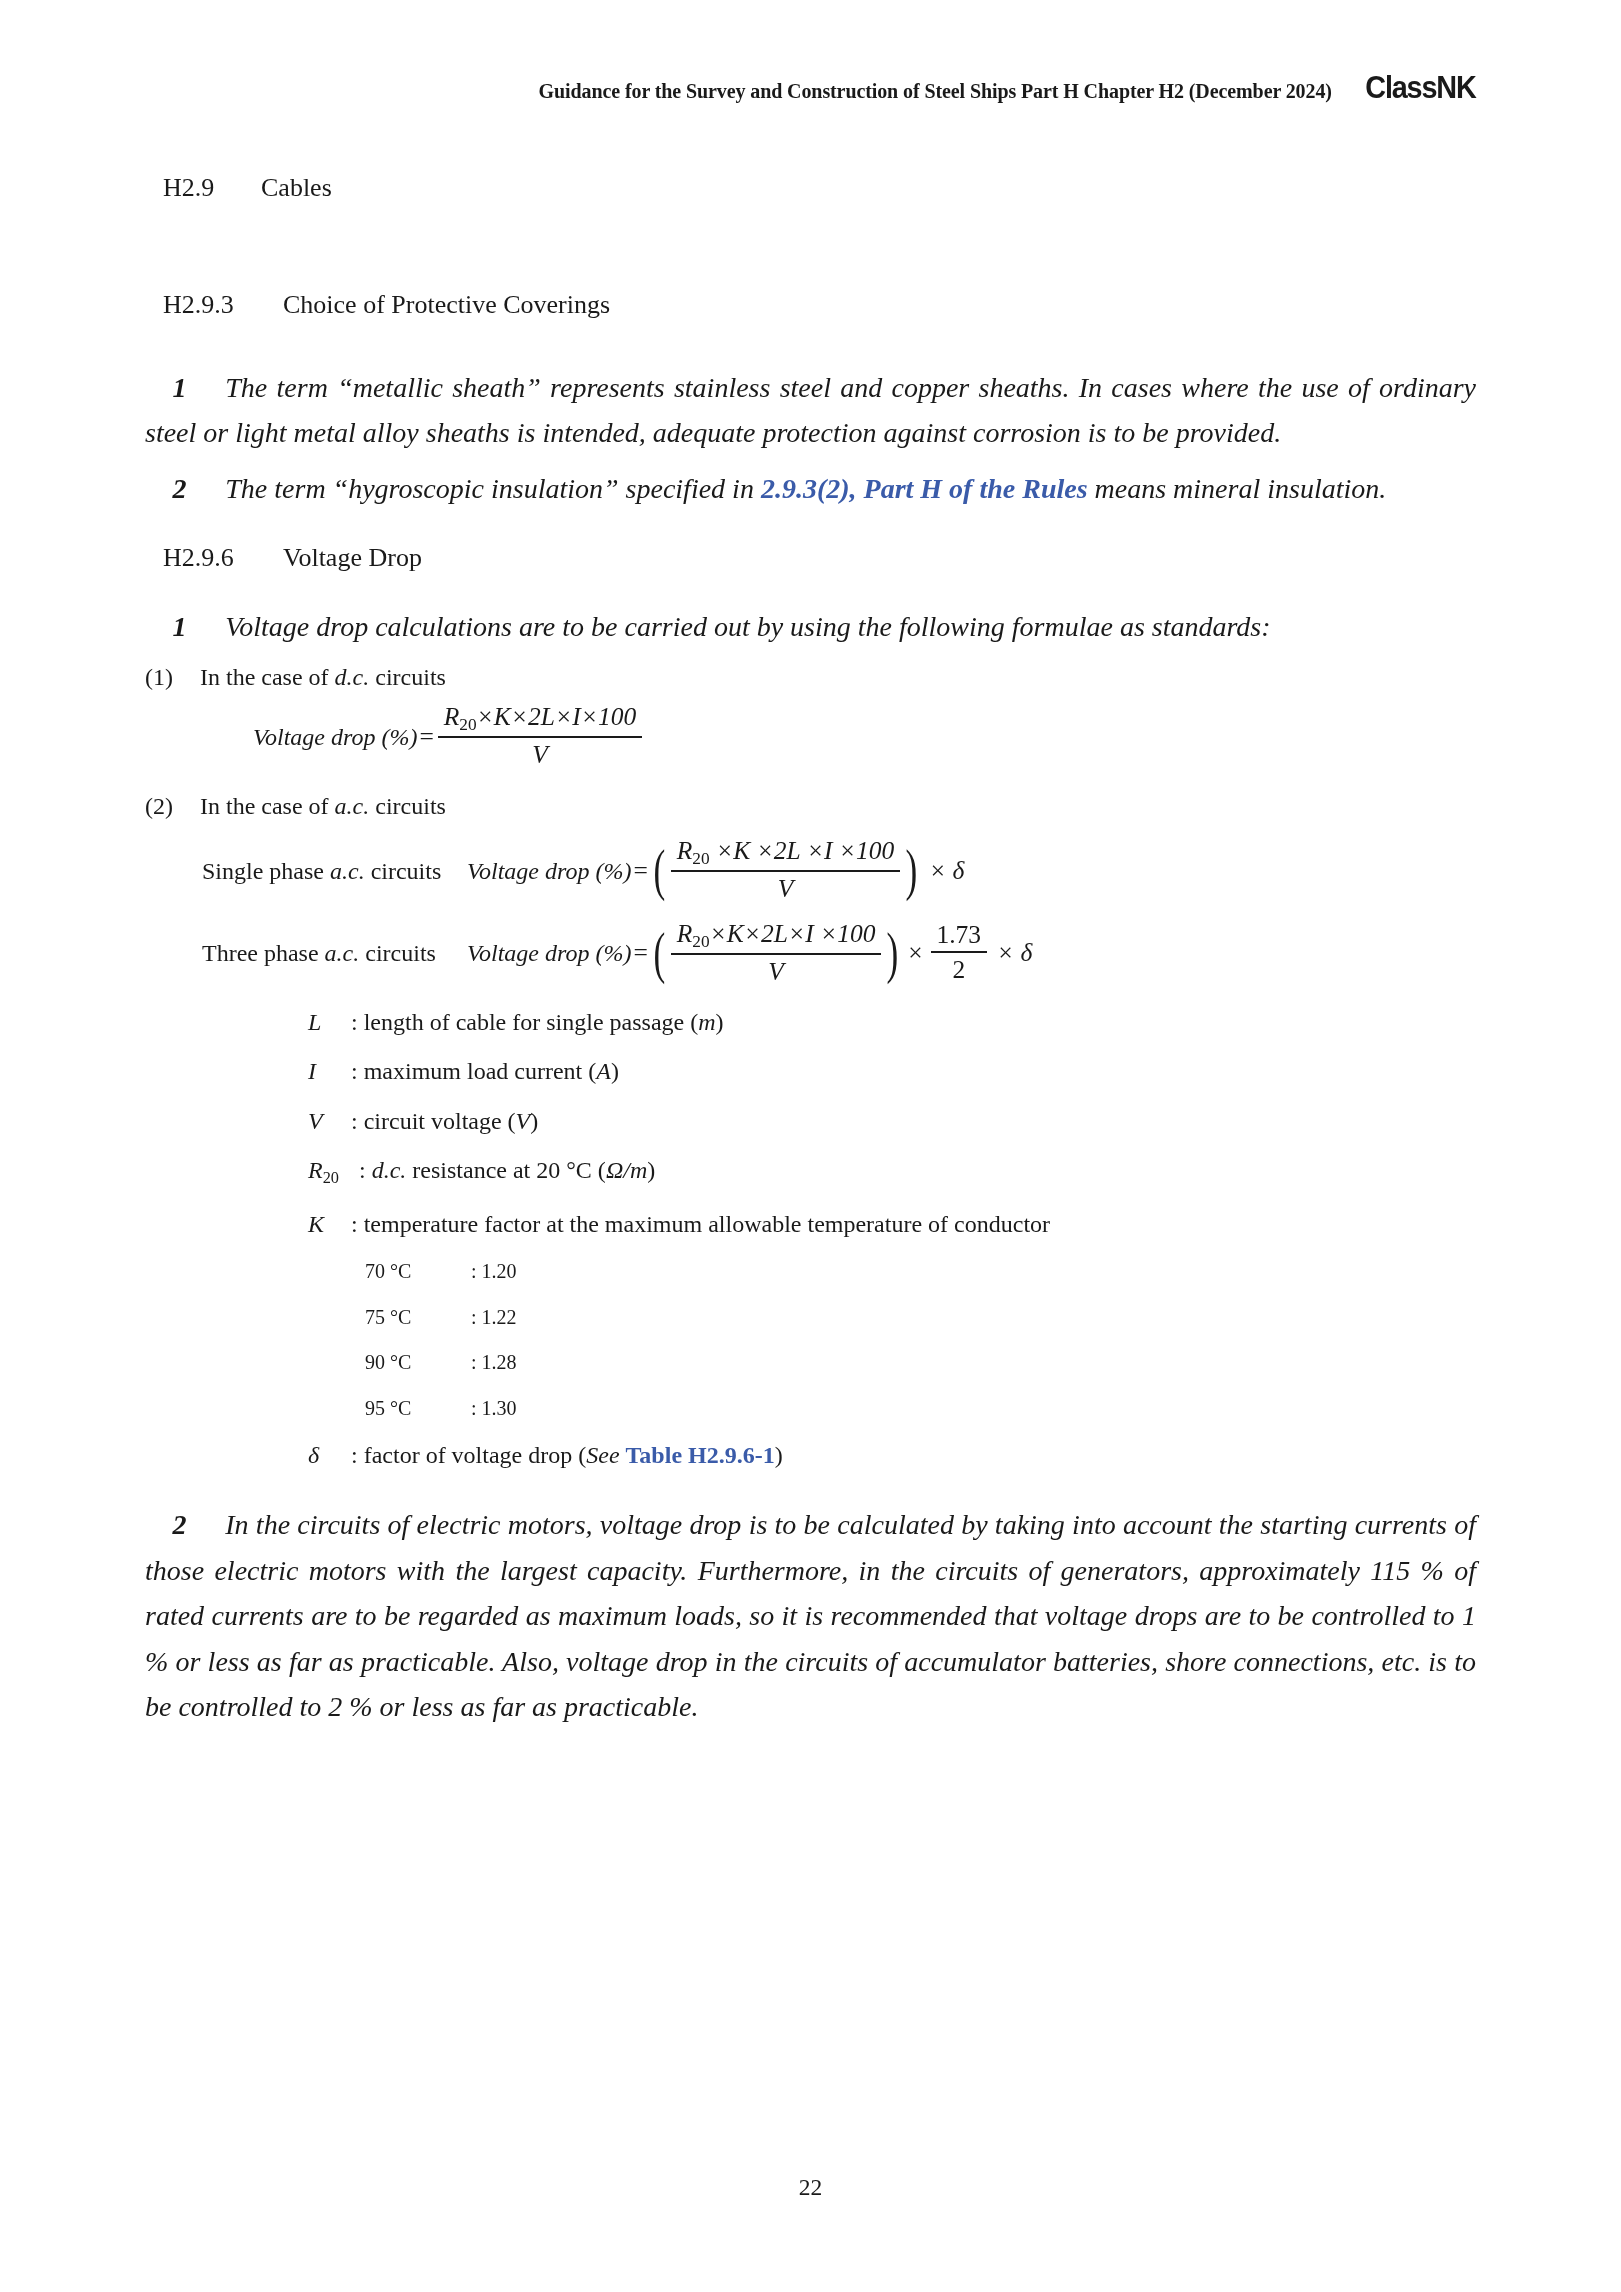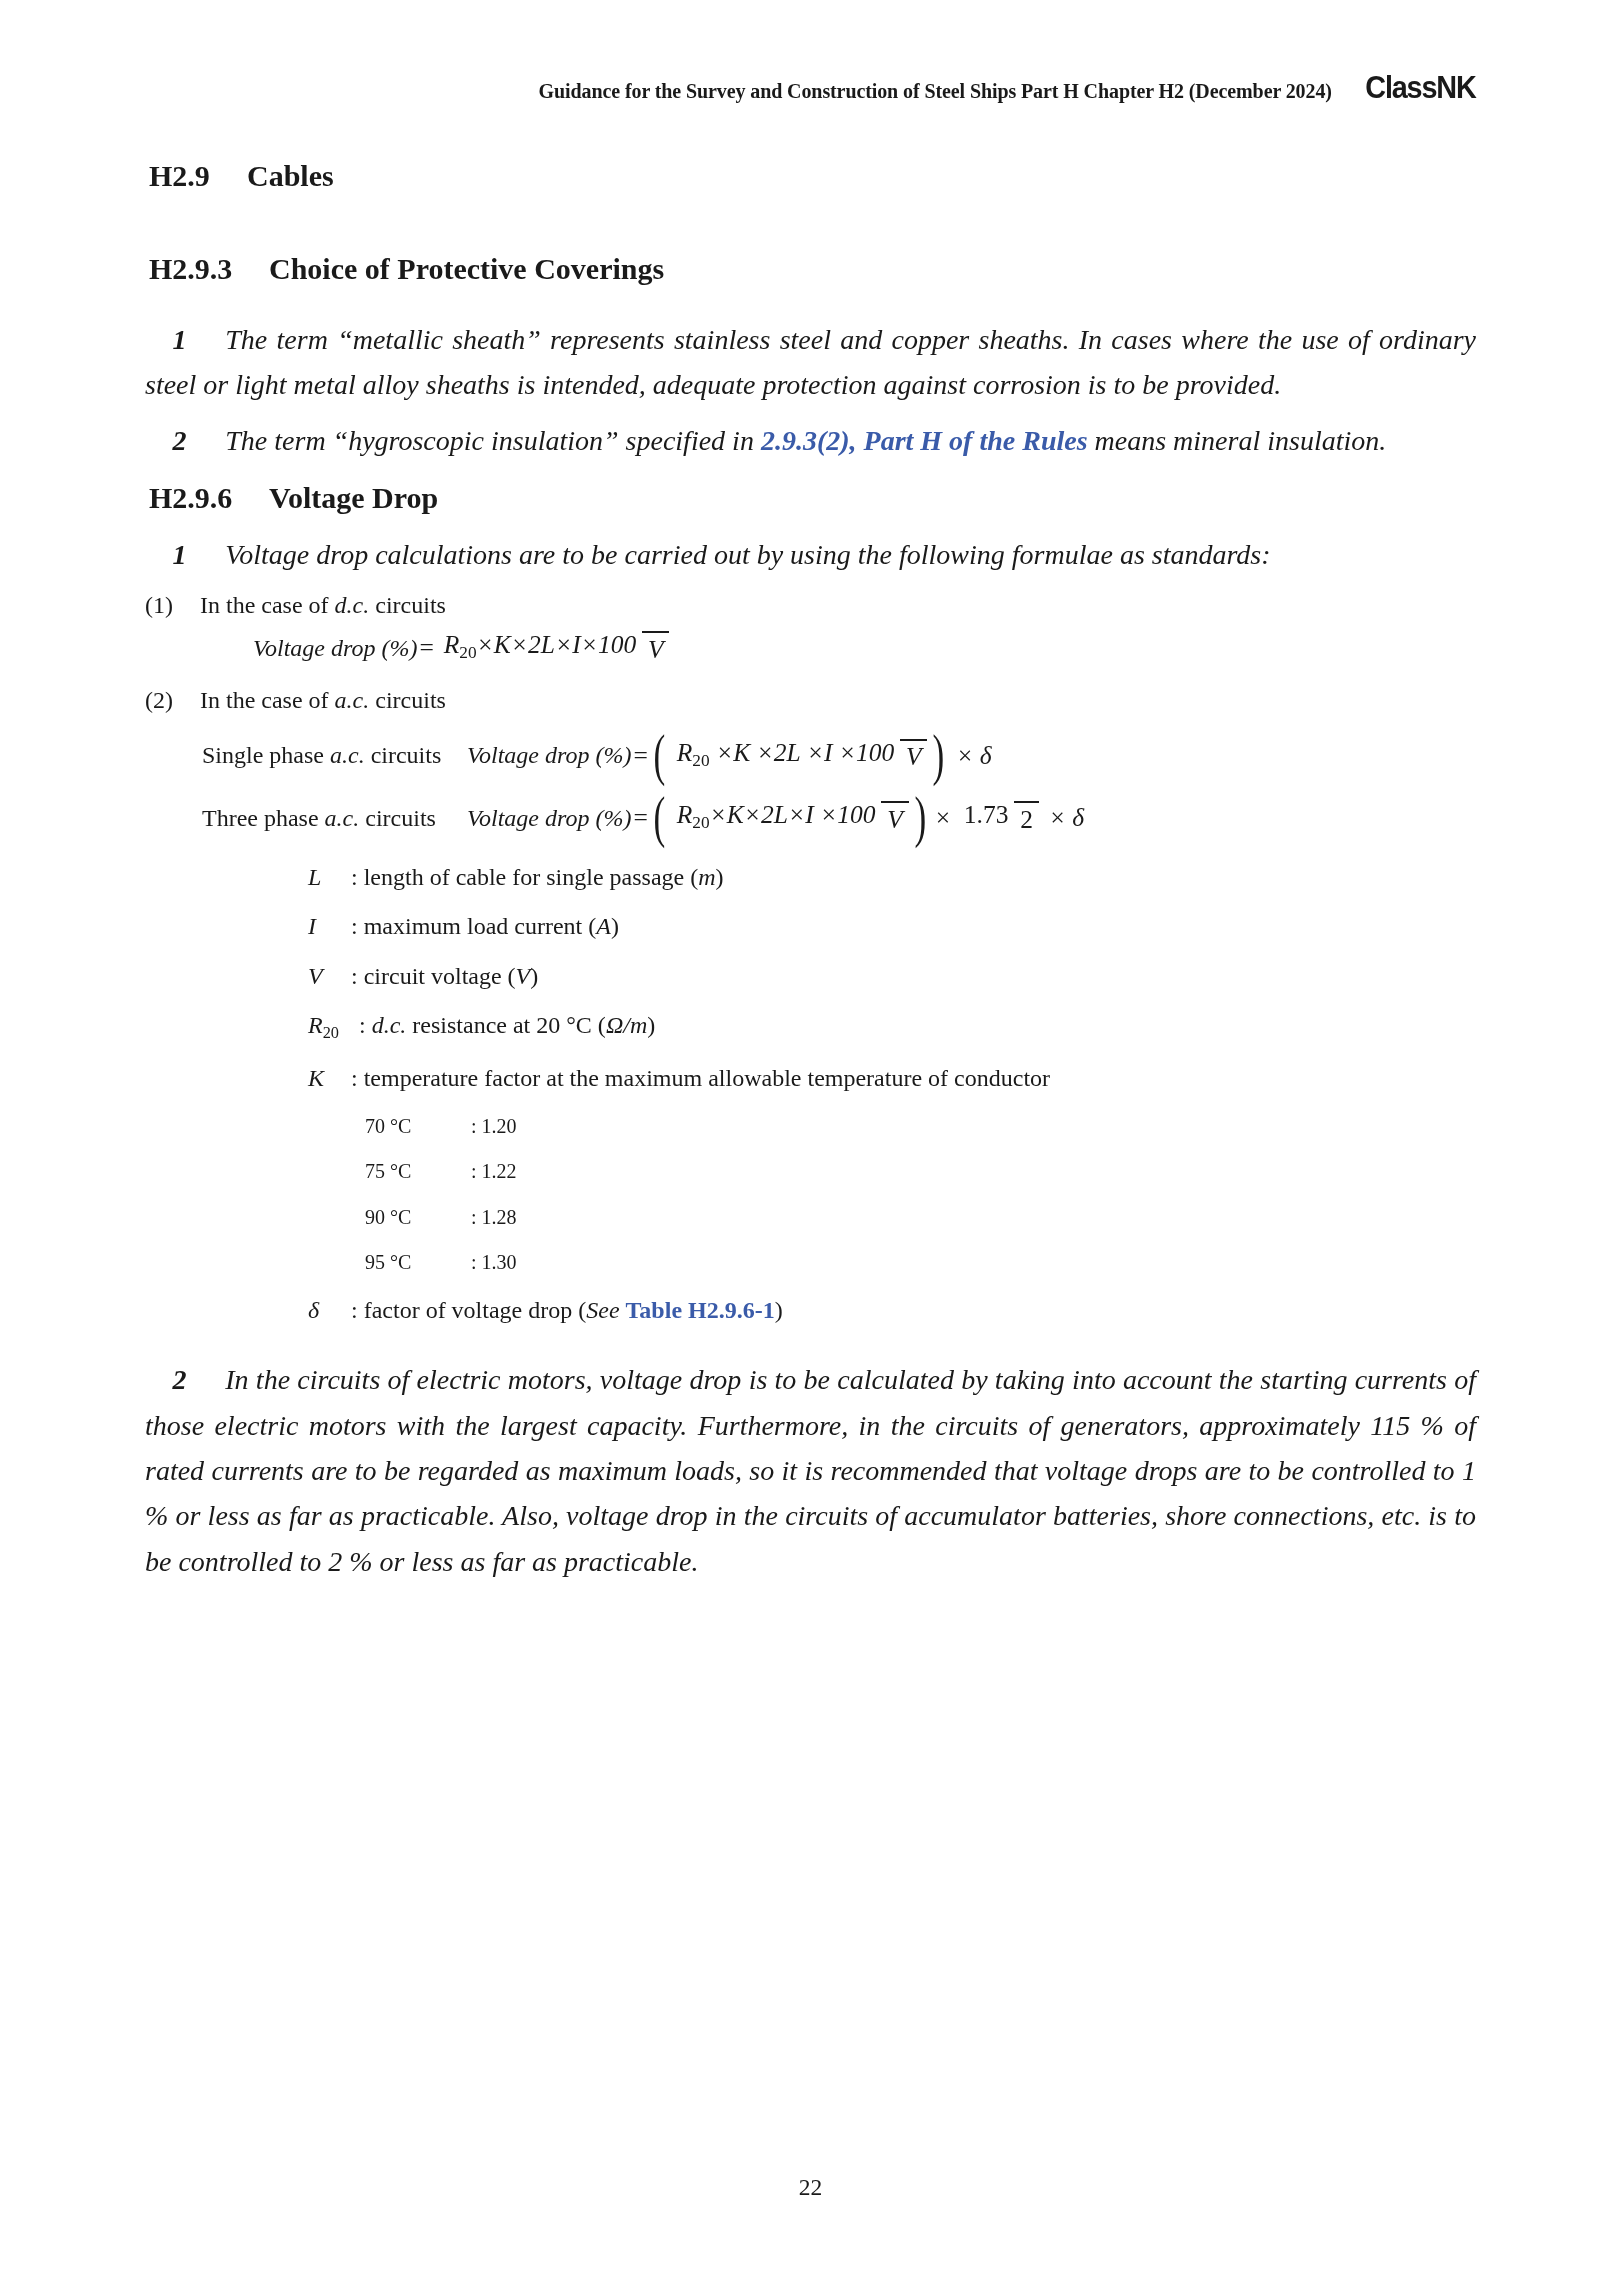--- a/index.html
+++ b/index.html
@@ -54,23 +54,23 @@
   .content {
     position: absolute;
     top: 157px;
     left: 145px;
     width: 1331px;
     font-size: 24px;
     line-height: 1.0;
   }
 
   .sec-head {
-    font-weight: bold;
-    font-size: 30px;
-    margin: 4px;
+    font-weight: normal;
+    font-size: 26px;
+    margin: 18px;
     display: flex;
   }
   .sec-head .num { width: 98px; flex: 0 0 auto; }
   .sec-head.wide .num { width: 120px; }
 
   .spacer-lg { height: 55px; }
   .spacer-md { height: 29px; }
   .spacer-sm { height: 15.7px; }
   .spacer-xs { height: 9.8px; }
 
@@ -119,22 +119,22 @@
   .math {
     display: inline-flex;
     align-items: center;
     font-family: "Liberation Serif", "DejaVu Serif", serif;
     font-size: 25.5px;
     font-style: italic;
     white-space: nowrap;
   }
   .frac {
     display: inline-flex;
-    flex-direction: row;
-    align-items: flex-start;
+    flex-direction: column;
+    align-items: flex-end;
     vertical-align: middle;
     margin: 0 2px;
   }
   .frac .numer {
     padding: 0 5.9px 2px 5.9px;
     line-height: 1.12;
   }
   .frac .denom {
     padding: 2.9px 5.9px 0 5.9px;
     border-top: 2px solid #1a1a1a;

